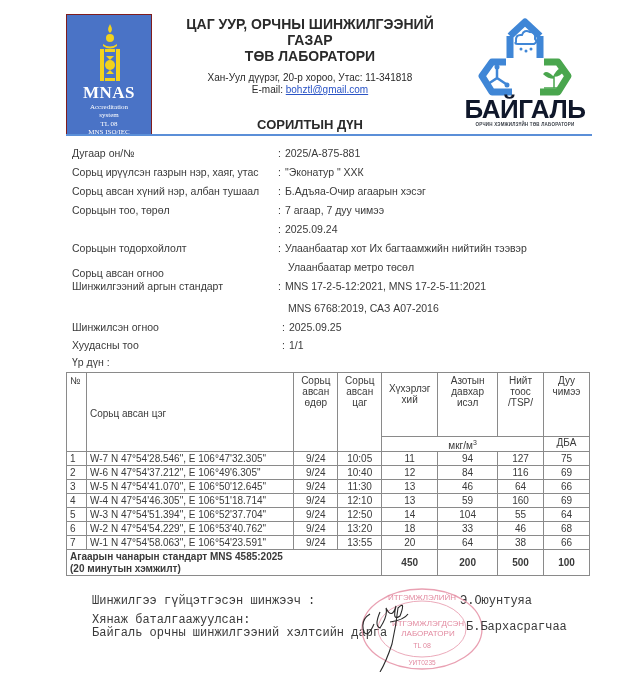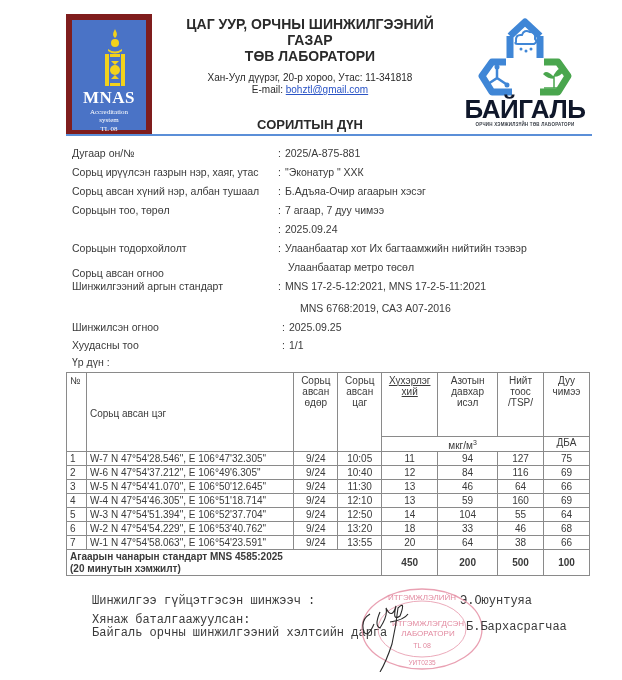--- a/index.html
+++ b/index.html
@@ -2,21 +2,21 @@
 <html><head>
 <meta charset="utf-8">
 <style>
   html, body { margin:0; padding:0; background:#ffffff; }
   body { width:622px; height:680px; position:relative; overflow:hidden;
          font-family:"Liberation Sans", sans-serif; color:#3a3a3a; }
   .abs { position:absolute; }
 
   
   .mnas-logo { left:66px; top:14px; width:86px; height:122px; background:#4a73c6;
-               border:6px solid #7f1d1d; box-sizing:border-box; text-align:center; color:#fff; }
+               border:1px solid #7f1d1d; box-sizing:border-box; text-align:center; color:#fff; }
   .mnas-emblem { position:absolute; left:29px; top:8px; width:28px; height:62px; }
   .mnas-title { position:absolute; left:0; right:0; top:68px; font-family:"Liberation Serif", serif;
                 font-weight:bold; font-size:17px; letter-spacing:0.5px; color:#ffffff; }
   .mnas-sub { position:absolute; left:0; right:0; font-family:"Liberation Serif", serif;
               font-size:7px; color:#fff; line-height:8px; }
 
   .org-title { left:170px; top:16px; width:280px; text-align:center; font-weight:bold;
                font-size:14px; line-height:16px; color:#2a2a2a; }
   .org-addr { left:170px; top:72px; width:280px; text-align:center; font-size:10px; line-height:12px; color:#2a2a2a; }
   .org-addr .email { color:#2a54c6; text-decoration:underline; }
@@ -131,21 +131,21 @@
 
   <div class="abs info" style="top:223px;margin-top:44px;">Сорьц авсан огноо</div>
   <div class="abs info-val" style="top:223px;"><span class="colon">:</span><span>2025.09.24</span></div>
 
   <div class="abs info" style="top:242px;">Сорьцын тодорхойлолт</div>
   <div class="abs info-val" style="top:242px;"><span class="colon">:</span><span>Улаанбаатар хот Их багтаамжийн нийтийн тээвэр</span></div>
   <div class="abs info-val" style="top:261px; left:288px;">Улаанбаатар метро төсөл</div>
 
   <div class="abs info" style="top:280px;">Шинжилгээний аргын стандарт</div>
   <div class="abs info-val" style="top:280px;"><span class="colon">:</span><span>MNS 17-2-5-12:2021, MNS 17-2-5-11:2021</span></div>
-  <div class="abs info-val" style="top:302px; left:288px;margin-left:12px;">MNS 6768:2019, САЗ А07-2016</div>
+  <div class="abs info-val" style="top:302px; left:288px;">MNS 6768:2019, САЗ А07-2016</div>
 
   <div class="abs info" style="top:321px;">Шинжилсэн огноо</div>
   <div class="abs info-val" style="top:321px; left:282px;"><span class="colon">:</span><span>2025.09.25</span></div>
 
   <div class="abs info" style="top:339px;">Хуудасны тоо</div>
   <div class="abs info-val" style="top:339px; left:282px;"><span class="colon">:</span><span>1/1</span></div>
 
   <div class="abs info" style="top:356px;">Үр дүн  :</div>
 </div>
 
@@ -167,21 +167,21 @@
       <th rowspan="2">
         <div>Сорьц</div>
           <div>авсан</div>
           <div>өдөр</div>
       </th>
       <th rowspan="2">
         <div>Сорьц</div>
           <div>авсан</div>
           <div>цаг</div>
       </th>
-      <th style="padding-top:2px;text-decoration:underline;">
+      <th style="padding-top:10px;">
         <div>Хүхэрлэг</div>
           <div>хий</div>
       </th>
       <th>
         <div>Азотын</div>
           <div>давхар</div>
           <div>исэл</div>
       </th>
       <th>
         <div>Нийт</div>

